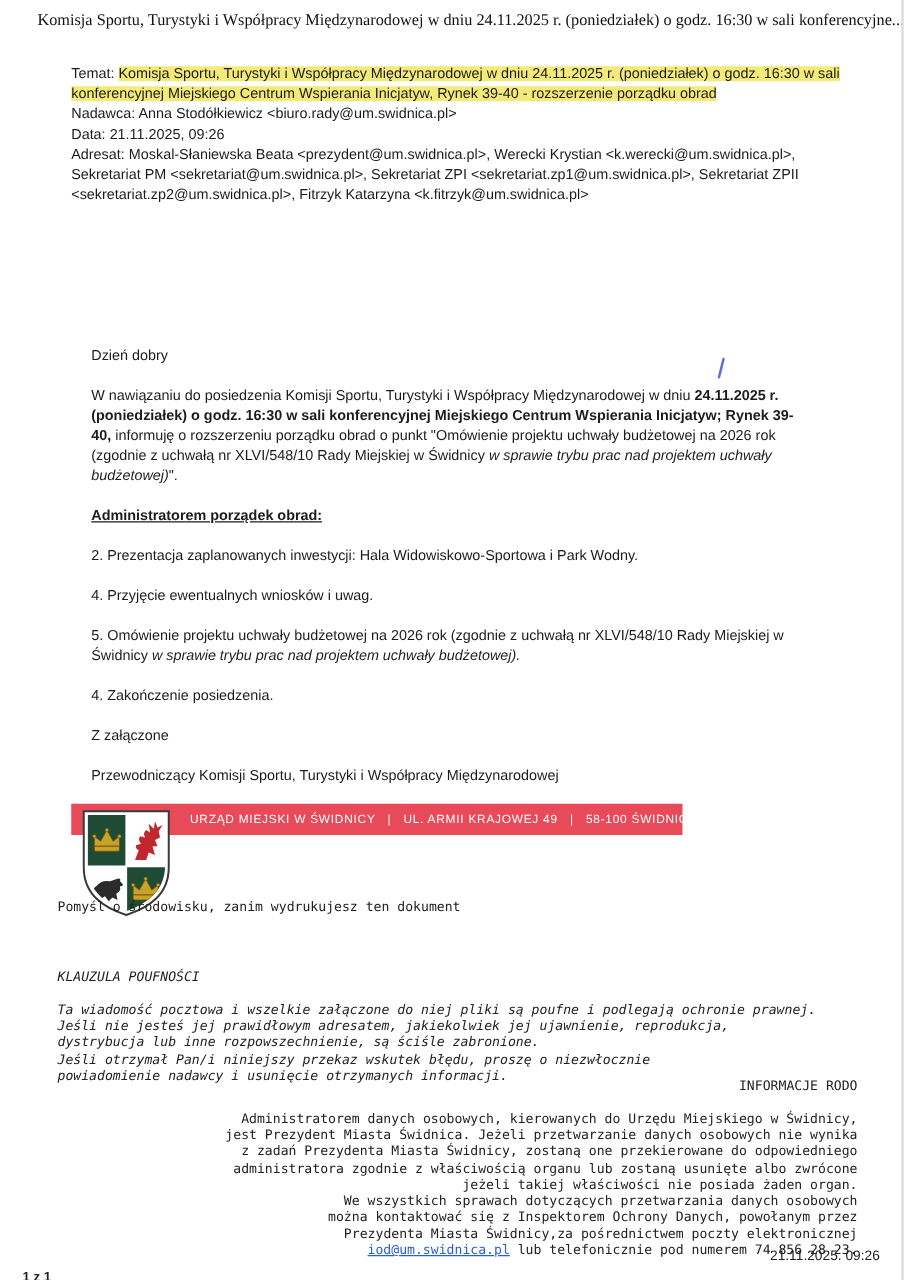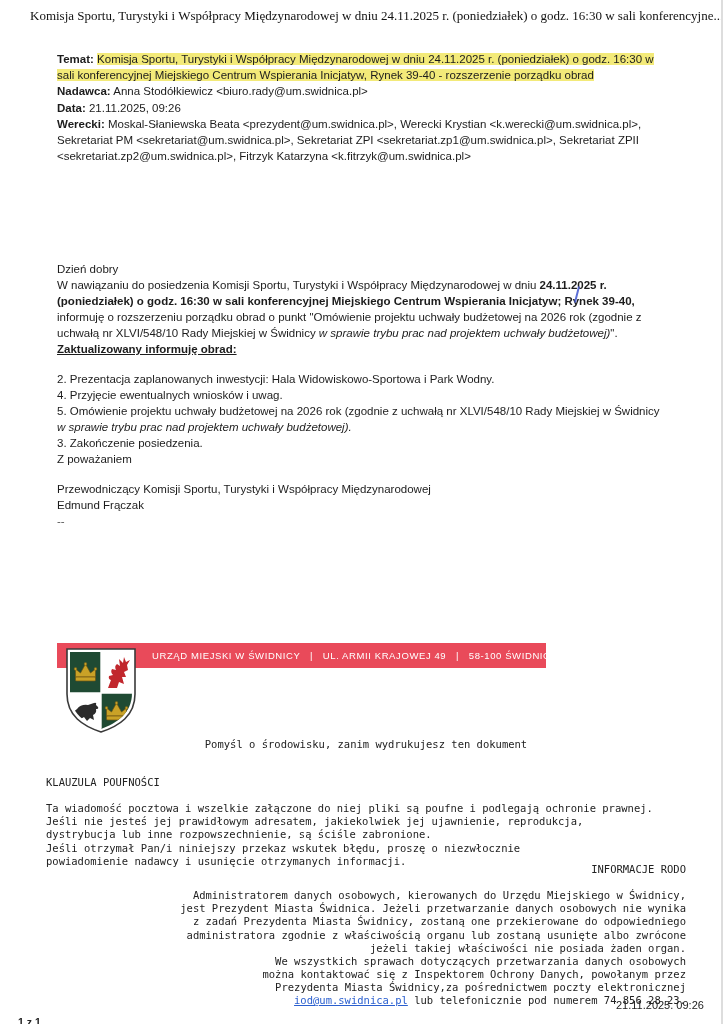--- a/index.html
+++ b/index.html
@@ -17,28 +17,28 @@
     position:absolute;left:30px;top:8px;width:692px;
     font-family:"Liberation Serif",serif;
     font-size:13px;color:#111;white-space:nowrap;overflow:hidden;
   }
   
   .mail-header{
     position:absolute;left:57px;top:51px;width:616px;
     font-size:11.5px;line-height:16.2px;
   }
   .mail-header .row{margin:0;}
-  .lbl{font-weight:bold;margin-top:16px;}
+  .lbl{font-weight:normal;margin-top:16px;}
   .hl{background:#f3ea79;}
   
   .mail-body{
     position:absolute;left:57px;top:261px;width:606px;
     font-size:11.5px;line-height:16px;
   }
-  .mail-body p{margin:0;}
+  .mail-body p{margin:16px;}
   .greeting{margin:0;}
   .para{margin-top:12px;}
   .agenda-heading{margin-top:16px;font-weight:bold;text-decoration:underline;}
   .agenda{margin-top:14px;}
   .closing{margin-top:12px;}
   .sig{margin-top:14px;}
   .sig-sep{color:#555;}
   b.seg{font-weight:bold;}
   i.seg{font-style:italic;}
   
@@ -51,22 +51,22 @@
     letter-spacing:0.6px;white-space:pre;
   }
   .coat{position:absolute;left:63px;top:646px;width:76px;height:88px;}
   
   .mono-block{
     position:absolute;left:46px;width:640px;
     font-family:"DejaVu Sans Mono","Liberation Mono",monospace;
     font-size:10.5px;line-height:13.1px;color:#222;
     white-space:pre-line;
   }
-  .eco{top:738px;text-align:center;}
-  .confidential{top:763px;}
+  .eco{top:720px;}
+  .confidential{top:763px;font-style:italic;}
   .rodo{top:850px;text-align:right;}
   .mono-title{margin:0 0 0 0;}
   a.mail-link{color:#2a5fcf;text-decoration:underline;cursor:pointer;}
   
   .footer-left{position:absolute;left:18px;top:999px;font-size:10.5px;font-weight:600;color:#222;margin-top:17px;}
   .footer-right{position:absolute;left:616px;top:999px;font-size:11px;color:#222;white-space:nowrap;}
   
   .pen-mark{
     position:absolute;left:576px;top:286px;width:2px;height:17px;
     background:#4a5fd0;transform:rotate(14deg);border-radius:1px;opacity:.9;
@@ -77,34 +77,34 @@
 <body>
 
 <div class="page">
 
   <div class="doc-header">Komisja Sportu, Turystyki i Współpracy Międzynarodowej w dniu 24.11.2025 r. (poniedziałek) o godz. 16:30 w sali konferencyjne...</div>
 
   <div class="mail-header">
     <p class="row"><span class="lbl">Temat:</span> <span class="hl">Komisja Sportu, Turystyki i Współpracy Międzynarodowej w dniu 24.11.2025 r. (poniedziałek) o godz. 16:30 w sali konferencyjnej Miejskiego Centrum Wspierania Inicjatyw, Rynek 39-40 - rozszerzenie porządku obrad</span></p>
     <p class="row"><span class="lbl">Nadawca:</span> <span>Anna Stodółkiewicz &lt;biuro.rady@um.swidnica.pl&gt;</span></p>
     <p class="row"><span class="lbl">Data:</span> <span>21.11.2025, 09:26</span></p>
-    <p class="row"><span class="lbl">Werecki:</span> <span>Moskal-Słaniewska Beata &lt;prezydent@um.swidnica.pl&gt;, Werecki Krystian &lt;k.werecki@um.swidnica.pl&gt;, Sekretariat PM &lt;sekretariat@um.swidnica.pl&gt;, Sekretariat ZPI &lt;sekretariat.zp1@um.swidnica.pl&gt;, Sekretariat ZPII &lt;sekretariat.zp2@um.swidnica.pl&gt;, Fitrzyk Katarzyna &lt;k.fitrzyk@um.swidnica.pl&gt;</span></p>
+    <p class="row"><span class="lbl">Adresat:</span> <span>Moskal-Słaniewska Beata &lt;prezydent@um.swidnica.pl&gt;, Werecki Krystian &lt;k.werecki@um.swidnica.pl&gt;, Sekretariat PM &lt;sekretariat@um.swidnica.pl&gt;, Sekretariat ZPI &lt;sekretariat.zp1@um.swidnica.pl&gt;, Sekretariat ZPII &lt;sekretariat.zp2@um.swidnica.pl&gt;, Fitrzyk Katarzyna &lt;k.fitrzyk@um.swidnica.pl&gt;</span></p>
   </div>
 
   <div class="mail-body">
     <p class="greeting">Dzień dobry</p>
     <p class="para"><span>W nawiązaniu do posiedzenia Komisji Sportu, Turystyki i Współpracy Międzynarodowej w dniu </span><b class="seg">24.11.2025 r. (poniedziałek) o godz. 16:30 w sali konferencyjnej Miejskiego Centrum Wspierania Inicjatyw; Rynek 39-40,</b><span> informuję o rozszerzeniu porządku obrad o punkt "Omówienie projektu uchwały budżetowej na 2026 rok (zgodnie z uchwałą nr XLVI/548/10 Rady Miejskiej w Świdnicy </span><i class="seg">w sprawie trybu prac nad projektem uchwały budżetowej)</i><span>".</span></p>
-    <p class="agenda-heading">Zaktualizowany informuję obrad:</p>
+    <p class="agenda-heading">Administratorem porządek obrad:</p>
     <div class="agenda">
       <p>2. Prezentacja zaplanowanych inwestycji: Hala Widowiskowo-Sportowa i Park Wodny.</p>
       <p>4. Przyjęcie ewentualnych wniosków i uwag.</p>
       <p><span>5. Omówienie projektu uchwały budżetowej na 2026 rok (zgodnie z uchwałą nr XLVI/548/10 Rady Miejskiej w Świdnicy </span><i class="seg">w sprawie trybu prac nad projektem uchwały budżetowej).</i></p>
-      <p>3. Zakończenie posiedzenia.</p>
+      <p>4. Zakończenie posiedzenia.</p>
     </div>
-    <p class="closing">Z poważaniem</p>
+    <p class="closing">Z załączone</p>
     <div class="sig">
       <p>Przewodniczący Komisji Sportu, Turystyki i Współpracy Międzynarodowej</p>
       <p>Edmund Frączak</p>
       <p class="sig-sep">--</p>
     </div>
   </div>
 
   <div class="pen-mark"></div>
 
   <div class="banner">

